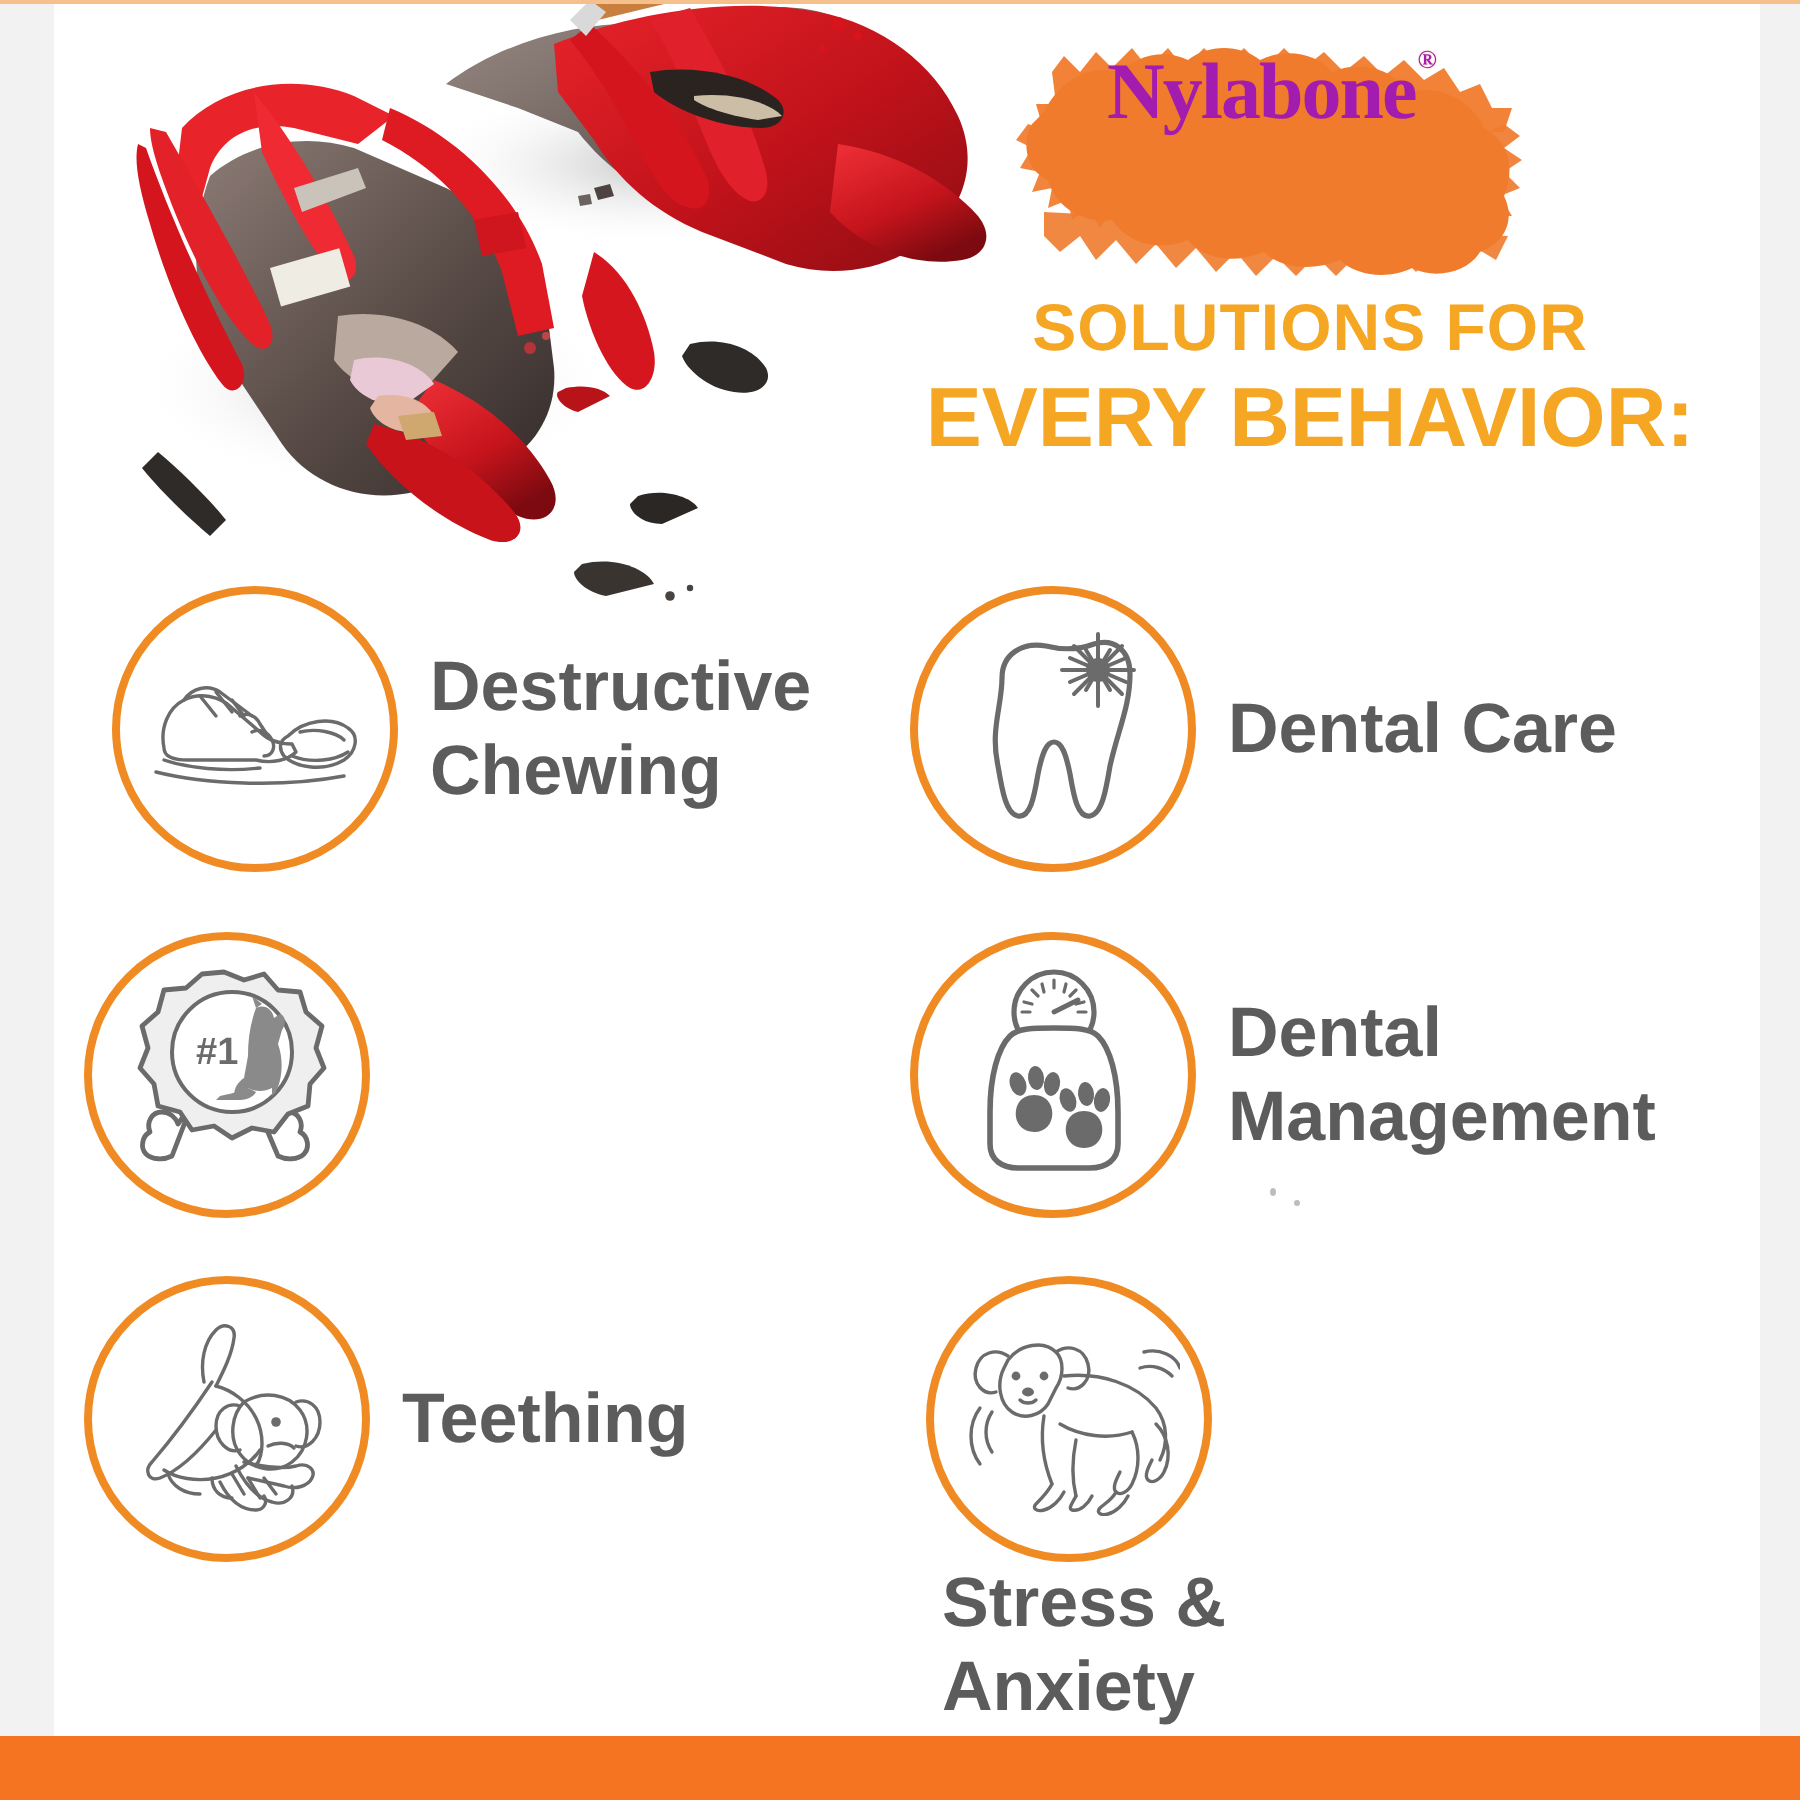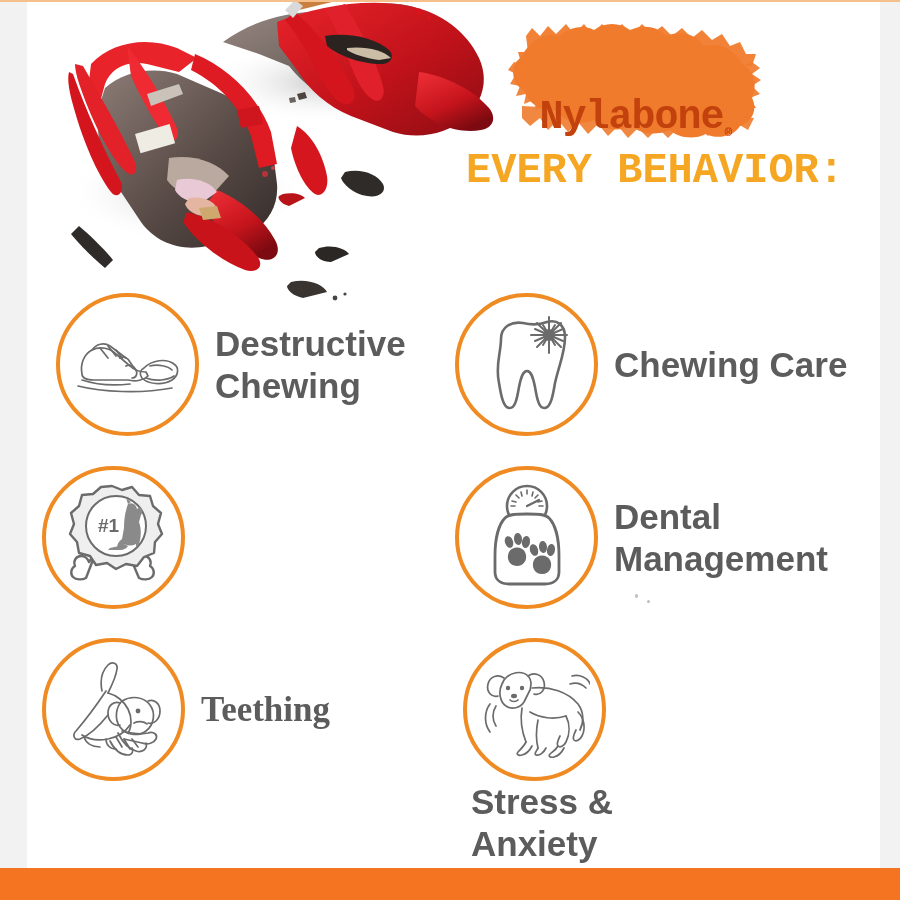--- a/index.html
+++ b/index.html
@@ -22,31 +22,31 @@
 
   
   .hero{position:absolute;left:27px;top:2px;width:470px;height:300px;overflow:hidden;}
   .hero svg{position:absolute;left:0;top:0;}
 
   
   .logo-wrap{position:absolute;left:508px;top:22px;width:255px;height:118px;}
   .logo-wrap svg{position:absolute;left:0;top:0;}
   .logo-text{
     position:absolute;left:0;top:0;width:255px;height:118px;
-    display:flex;align-items:flex-end;justify-content:center;
-    color:#c2410c;font-weight:bold;font-size:40px;letter-spacing:-1px;
-    font-family:Liberation Mono, monospace;
+    display:flex;align-items:flex-start;justify-content:center;
+    color:#a21caf;font-weight:bold;font-size:40px;letter-spacing:-1px;
+    font-family:Liberation Serif, serif;
     text-shadow:0 0 1px rgba(240,123,45,.4);
   }
   .logo-text .reg{font-size:13px;vertical-align:super;font-weight:bold;margin-left:1px;}
 
   
   .headline{position:absolute;left:430px;top:145px;width:450px;text-align:center;}
   .hl-1{color:#F5A623;font-weight:bold;font-size:33px;letter-spacing:.5px;line-height:38px;}
-  .hl-2{color:#F5A623;font-weight:bold;font-size:42px;letter-spacing:0px;line-height:48px;margin-top:2px;font-family:Liberation Mono, monospace;}
+  .hl-2{color:#F5A623;font-weight:bold;font-size:42px;letter-spacing:0px;line-height:48px;margin-top:2px;}
 
   
   .grid{position:absolute;left:27px;top:288px;width:853px;height:540px;}
   .feature{position:absolute;display:flex;align-items:center;}
   .circle{
     width:143px;height:143px;border-radius:50%;
     border:4px solid #EF8B22;box-sizing:border-box;
     background:#ffffff;flex:0 0 auto;
     display:flex;align-items:center;justify-content:center;
     position:relative;
@@ -55,21 +55,21 @@
   .flabel{
     margin-left:16px;color:#5c5c5c;font-weight:bold;font-size:35px;
     line-height:42px;white-space:pre-line;
   }
 
   
   .f-chew  {left:29px;  top:5px;}
   .f-dent  {left:428px; top:5px;}
   .f-train {left:15px;  top:178px;}
   .f-weight{left:428px; top:178px;}
-  .f-teeth {left:15px;  top:350px;font-family:Liberation Serif, serif;}
+  .f-teeth {left:15px;  top:350px;}
   .f-stress{left:428px; top:350px;flex-direction:column;}
 
   .f-dent .flabel,.f-teeth .flabel{line-height:42px;}
 
   
   .speck{position:absolute;background:#bdbdbd;border-radius:50%;}
 </style>
 </head>
 <body>
 
@@ -184,20 +184,21 @@
         <path d="M14 96 L22 104 L32 96 L40 108 L50 98 L60 110 L70 100 L80 112 L90 102 L100 114 L110 104 L120 116 L130 106 L140 116 L150 106 L160 116 L170 106 L180 114 L190 104 L200 114 L210 104 L220 112 L230 102 L240 108 L246 96 L14 84 Z" opacity=".9"></path>
       </g>
     </svg>
     <div class="logo-text">
       <span>Nylabone</span>
         <span class="reg">®</span>
     </div>
   </div>
 
   <div class="headline">
+    <div class="hl-1">SOLUTIONS FOR</div>
     <div class="hl-2">EVERY BEHAVIOR:</div>
   </div>
 
   <div class="grid">
 
     <div class="feature f-chew">
       <div class="circle">
         <svg width="108" height="74" viewBox="0 0 108 74">
           <g fill="none" stroke="#6b6b6b" stroke-width="1.7" stroke-linecap="round" stroke-linejoin="round">
             <path d="M8 46 C6 36 10 26 18 22 C26 18 36 20 42 26 L56 38 C60 42 66 44 72 44 L74 48 C70 52 62 54 54 52 L20 52 C12 52 8 50 8 46 Z"></path>
@@ -223,21 +224,21 @@
           <g fill="none" stroke="#6b6b6b" stroke-width="2.6" stroke-linecap="round" stroke-linejoin="round">
             <path d="M22 26 C22 14 32 8 44 10 C52 12 60 12 68 9 C78 6 86 12 86 24 C86 40 80 52 76 70 C74 82 72 94 66 95 C60 96 58 86 56 74 C54 64 52 58 48 58 C44 58 42 64 40 74 C38 86 36 96 30 95 C24 94 22 82 20 70 C16 52 22 40 22 26 Z"></path>
           </g>
           <g stroke="#6b6b6b" stroke-width="2" stroke-linecap="round" fill="none">
             <path d="M70 4 L70 40 M52 22 L88 22 M58 10 L82 34 M82 10 L58 34"></path>
             <path d="M64 12 L76 32 M76 12 L64 32 M56 16 L84 28 M56 28 L84 16"></path>
           </g>
           <circle cx="70" cy="22" r="6" fill="#6b6b6b"></circle>
         </svg>
       </div>
-      <div class="flabel">Chewing Care</div>
+      <div class="flabel">Dental Care</div>
     </div>
 
     <div class="feature f-train">
       <div class="circle">
         <svg width="104" height="112" viewBox="0 0 104 112">
 
           <g fill="#ffffff" stroke="#6b6b6b" stroke-width="2.4" stroke-linejoin="round">
             <path d="M34 70 L24 96 C20 98 14 98 11 95 C8 92 9 86 13 84 C11 79 14 74 19 74 C23 74 26 77 27 80 Z"></path>
             <path d="M66 70 L77 96 C81 98 87 98 90 95 C93 92 92 86 88 84 C90 79 87 74 82 74 C78 74 75 77 74 80 Z"></path>
           </g>

